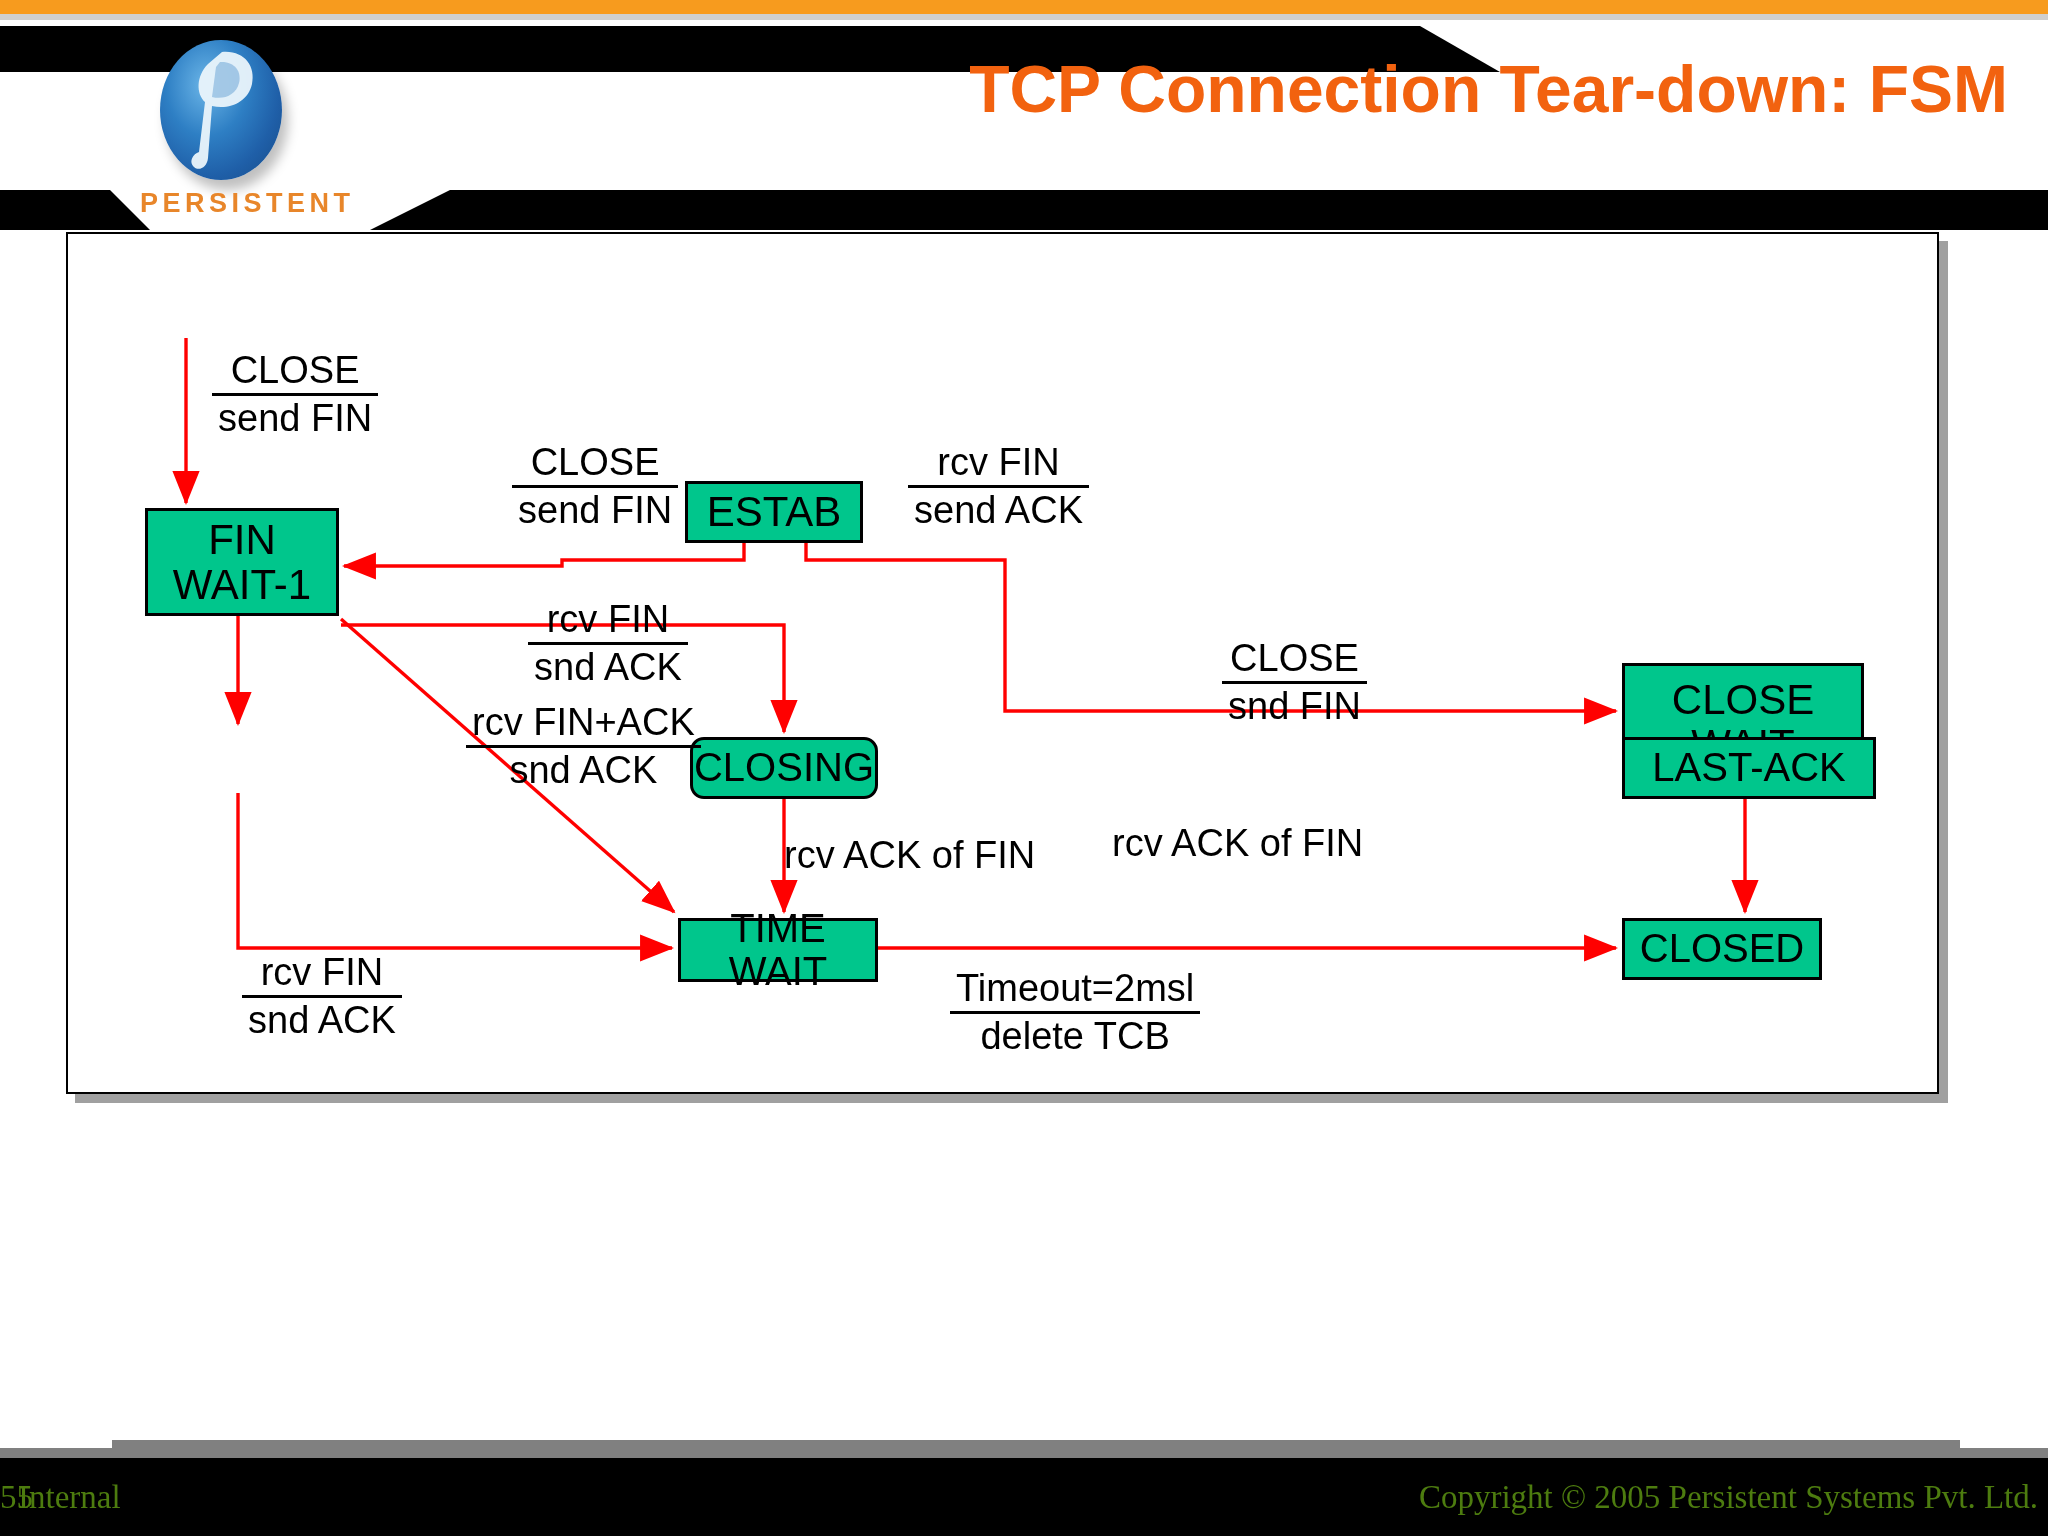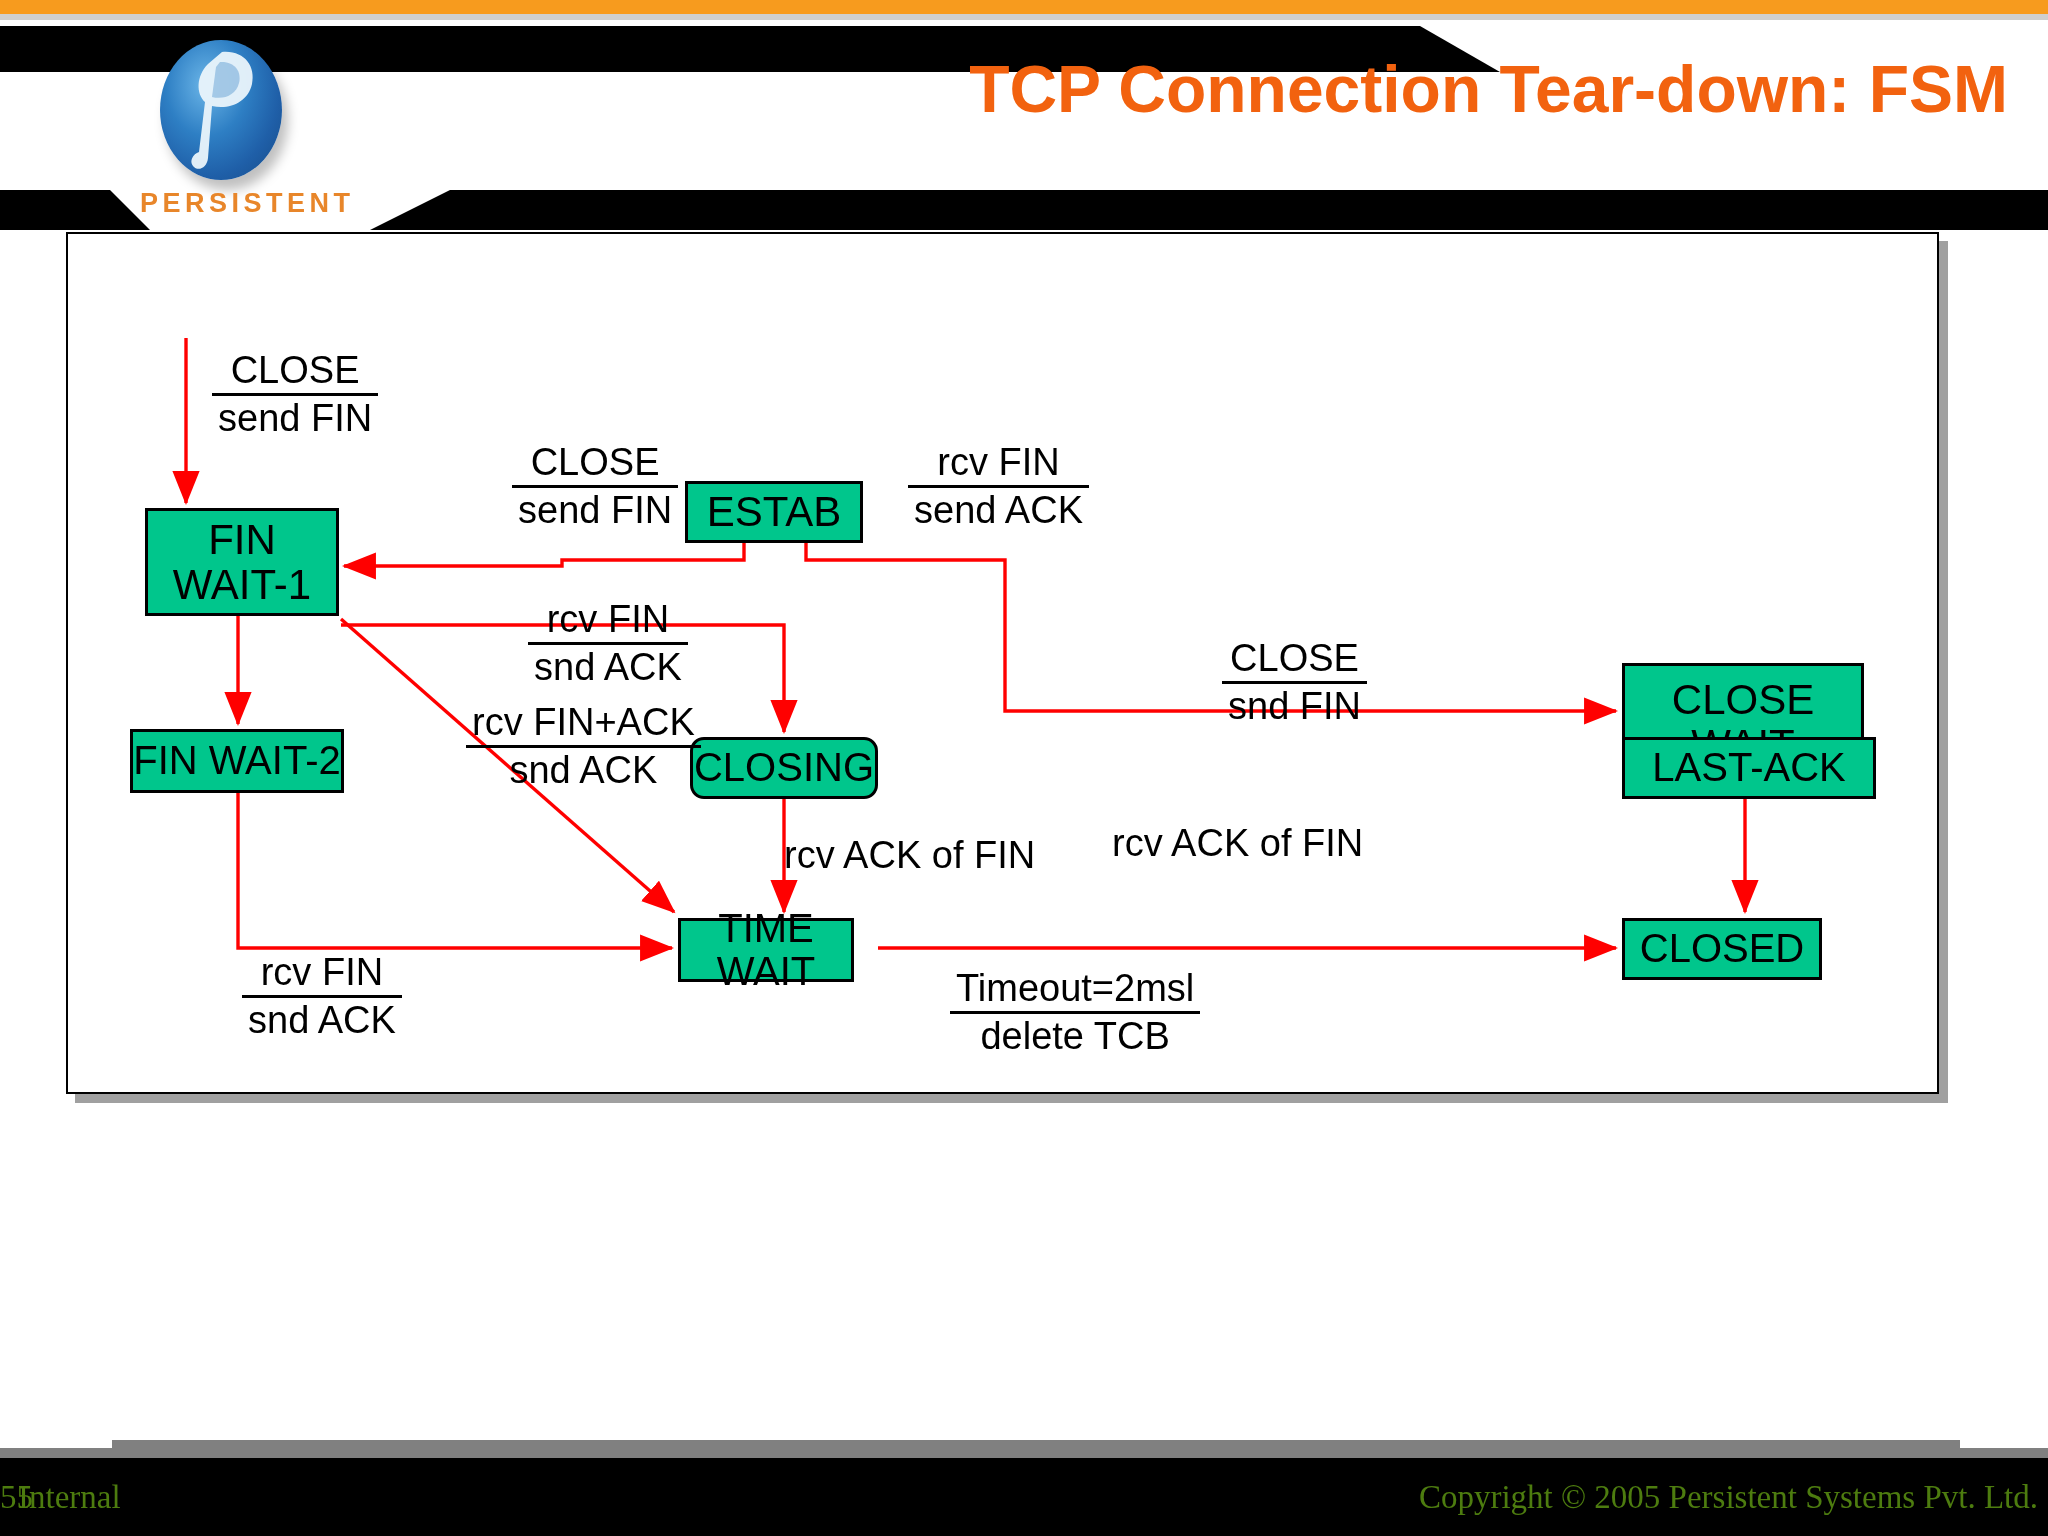--- a/index.html
+++ b/index.html
@@ -71,21 +71,21 @@
     display: flex; align-items: center; justify-content: center;
     text-align: center; color: #000; font-size: 42px; line-height: 1.08;
     font-family: "Liberation Sans", sans-serif;
   }
   #state-estab     { left: 685px;  top: 481px;  width: 178px; height: 62px; }
   #state-finwait1  { left: 145px;  top: 508px;  width: 194px; height: 108px; justify-content: center; }
   #state-closewait { left: 1622px; top: 663px;  width: 242px; height: 118px; }
   #state-finwait2  { left: 130px;  top: 729px;  width: 214px; height: 64px;  font-size: 40px; }
   #state-closing   { left: 690px;  top: 737px;  width: 188px; height: 62px;  font-size: 40px; border-radius: 14px; }
   #state-lastack   { left: 1622px; top: 737px;  width: 254px; height: 62px;  font-size: 40px; }
-  #state-timewait  { left: 678px;  top: 918px;  width: 176px; height: 64px;  font-size: 40px; }
+  #state-timewait  { left: 678px;  top: 918px;  width: 200px; height: 64px;  font-size: 40px; }
   #state-closed    { left: 1622px; top: 918px;  width: 200px; height: 62px;  font-size: 40px; }
 
   
   .lbl {
     position: absolute; color: #000; font-size: 38px; line-height: 1.18;
     text-align: center; white-space: nowrap; font-family: "Liberation Sans", sans-serif;
   }
   .lbl .num  { display: block; padding: 0 6px; }
   .lbl .den  { display: block; padding: 0 6px; border-top: 3px solid #000; }
   .lbl.plain { white-space: nowrap; }
@@ -180,23 +180,20 @@
 
   <div class="state" id="state-estab">
     <span>ESTAB</span>
   </div>
   <div class="state" id="state-finwait1">
     <span class="multi">FIN<br>WAIT-1</span>
   </div>
   <div class="state" id="state-closewait">
     <span class="multi">CLOSE<br>WAIT</span>
   </div>
-  <div class="state" id="state-finwait2">
-    <span>FIN WAIT-2</span>
-  </div>
   <div class="state" id="state-closing">
     <span>CLOSING</span>
   </div>
   <div class="state" id="state-lastack">
     <span>LAST-ACK</span>
   </div>
   <div class="state" id="state-timewait">
     <span>TIME WAIT</span>
   </div>
   <div class="state" id="state-closed">

